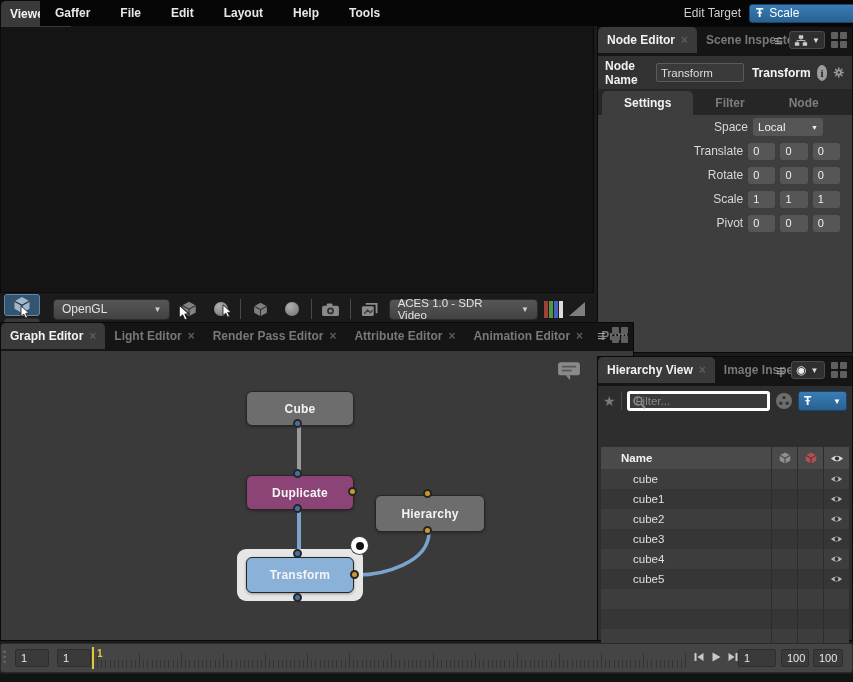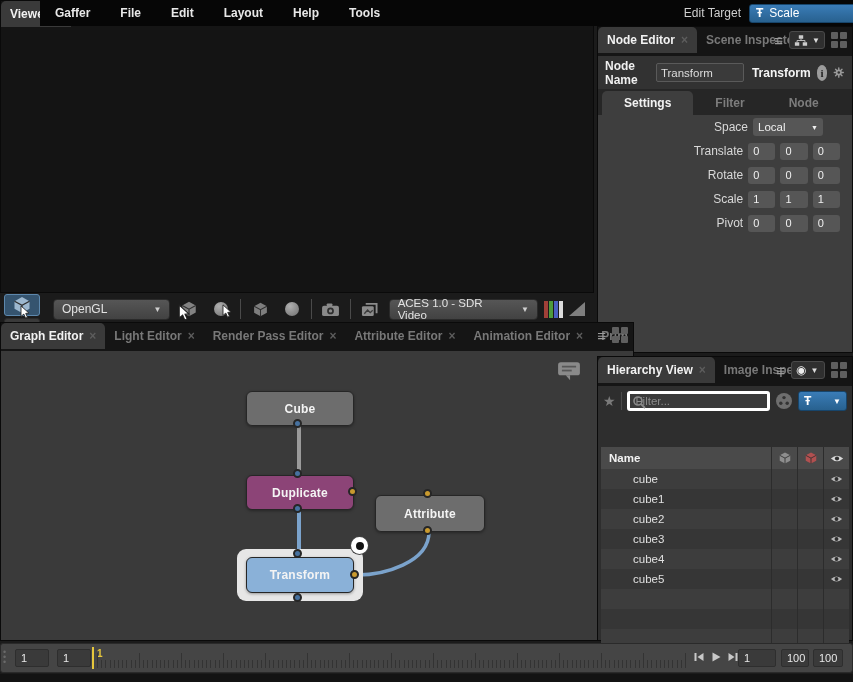--- a/index.html
+++ b/index.html
@@ -121,21 +121,21 @@
     border:3px solid #ffffff; border-radius:3px; color:#ccc; font-size:11.5px; font-family:"Liberation Sans",sans-serif;}
   #filter-input::placeholder { color:#8a8a8a; }
   .blue-dd { width:49px; height:20px; border-radius:3px; background:linear-gradient(#3a7cb7,#28618f);
     border:1px solid #17456b; display:flex; align-items:center; justify-content:space-between;
     padding:0 5px; color:#fff; font-weight:bold; }
   .htable { position:absolute; left:3px; right:3px; top:61px; bottom:2px; background:#343434; }
   .hrow { display:flex; align-items:center; height:20px; font-size:11.5px; color:#e0e0e0; }
   .hrow.header { height:22px; background:#4a4a4a; font-weight:bold; color:#f2f2f2; }
   .hrow:nth-child(even):not(.header) { background:#3d3d3d; }
   .hrow:nth-child(odd):not(.header) { background:#363636; }
-  .hcell-name { flex:1; padding-left:8px; display:flex; align-items:center; }
+  .hcell-name { flex:1; padding-left:20px; display:flex; align-items:center; }
   .hrow:not(.header) .hcell-name { padding-left:32px; }
   .hcell-icon { width:26px; display:flex; align-items:center; justify-content:center;
     border-left:1px solid #2c2c2c; height:100%; }
 
   
   #timeline { position:absolute; left:0; top:643px; width:853px; height:30px;
     background:#454545; border:1px solid #2a2a2a; border-radius:3px; }
   .tl-field { position:absolute; top:5px; height:18px; background:#3a3a3a;
     border:1px solid #2e2e2e; border-radius:2px; color:#e8e8e8; font-size:11px;
     padding-left:5px; font-family:"Liberation Sans",sans-serif; }
@@ -525,21 +525,21 @@
       </svg>
 
       <svg width="24" height="20" style="position:absolute;left:556px;top:10px">
           <use href="#sym-bubble"></use>
         </svg>
 
       <div class="gnode gray" style="left:245px;top:40px;width:108px;height:35px">Cube</div>
 
       <div class="gnode plum" style="left:245px;top:124px;width:108px;height:35px">Duplicate</div>
 
-      <div class="gnode gray" style="left:374px;top:144px;width:110px;height:37px">Attribute</div>
+      <div class="gnode gray" style="left:374px;top:144px;width:110px;height:37px">Hierarchy</div>
 
       <div class="halo" style="left:236px;top:198px;width:126px;height:52px"></div>
       <div class="gnode blue" style="left:245px;top:206px;width:108px;height:36px">Transform</div>
 
       <div class="focus-ring" style="left:350px;top:186px"></div>
 
       <div class="gdot blue" style="left:292px;top:68px"></div>
       <div class="gdot blue" style="left:292px;top:118px"></div>
       <div class="gdot blue" style="left:292px;top:153px"></div>
       <div class="gdot gold" style="left:347px;top:136px"></div>

